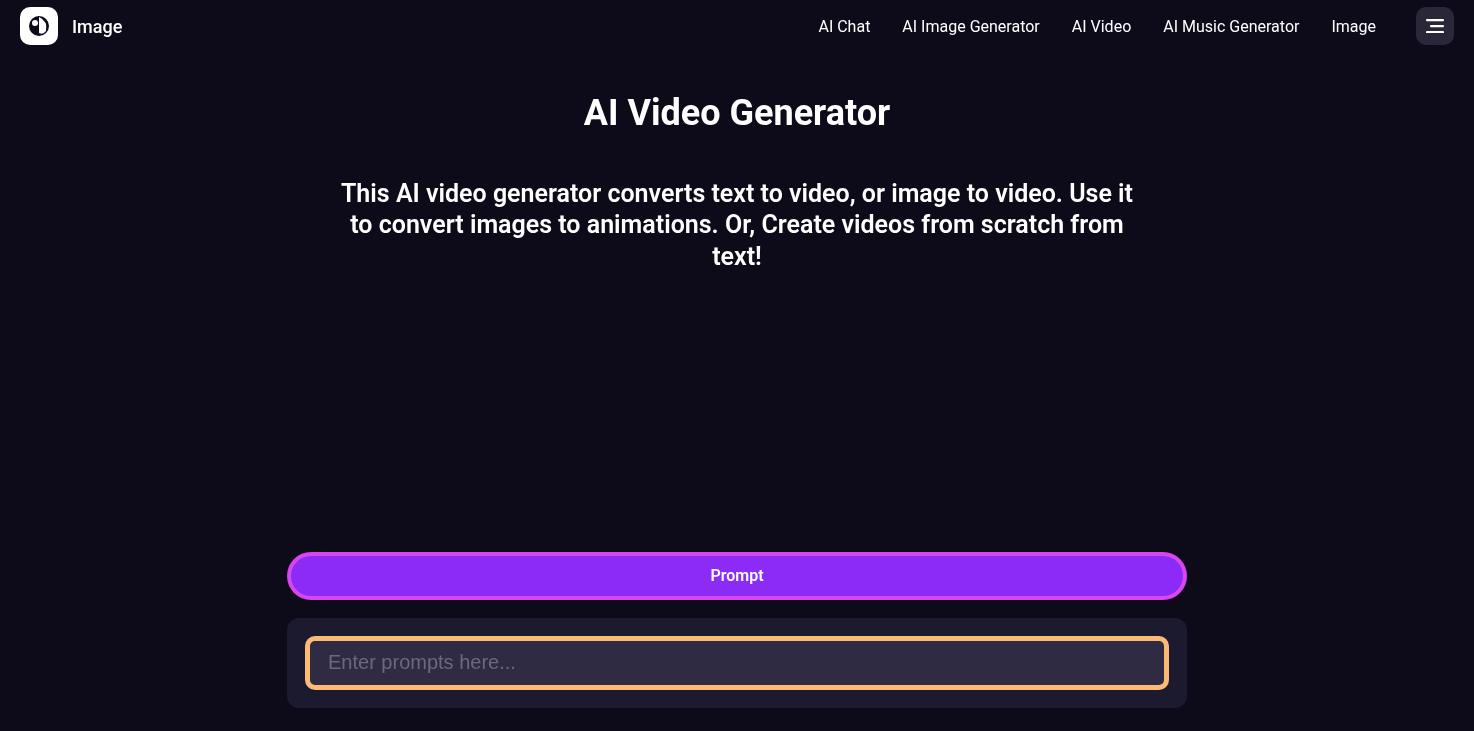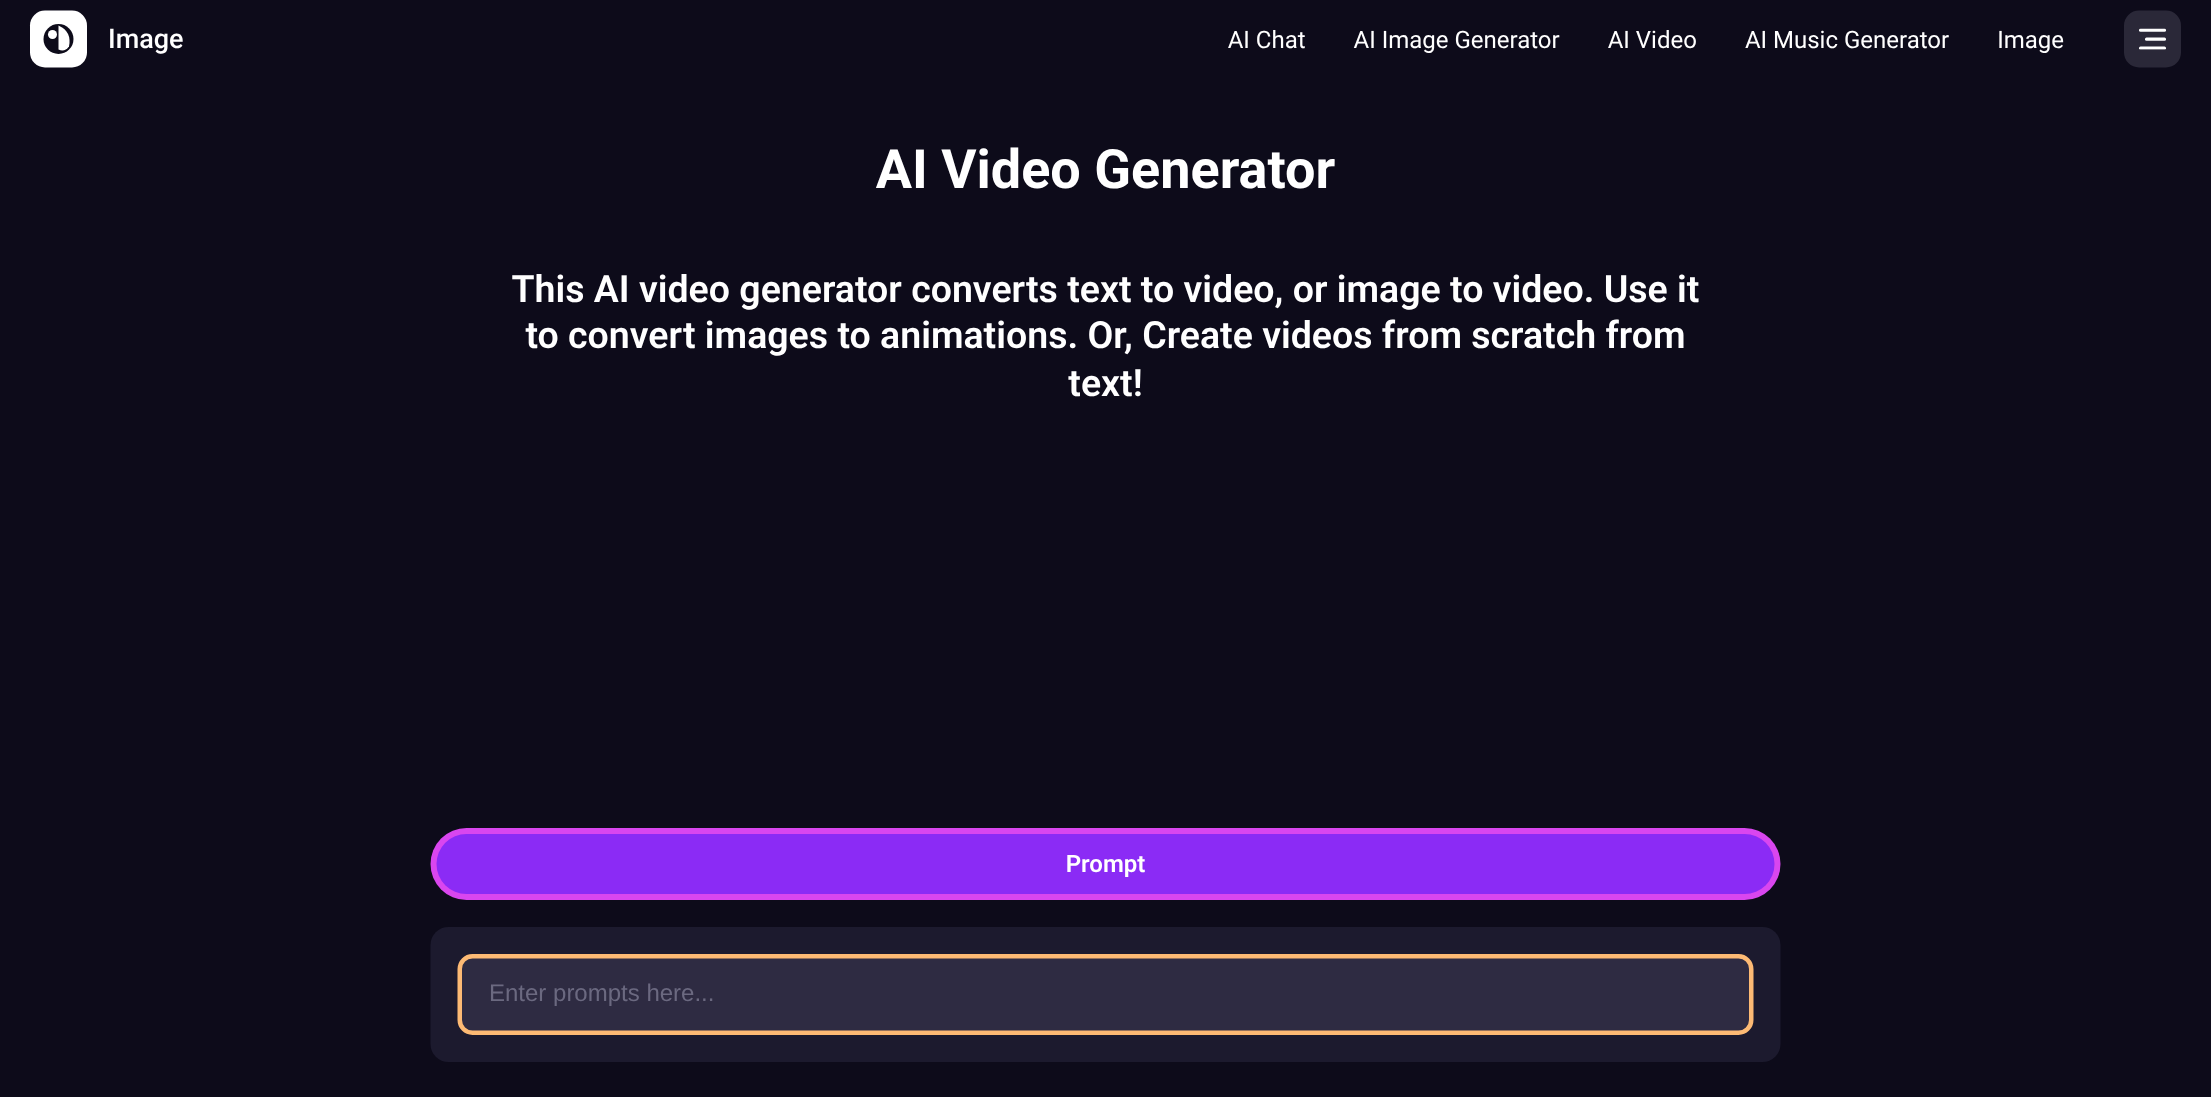--- a/index.html
+++ b/index.html
@@ -119,24 +119,24 @@
       width: 100%;
       background-color: #1c1a2e;
       border-radius: 12px;
       padding: 18px;
       margin-top: 18px;
     }
     .prompt-input {
       width: 100%;
       height: 54px;
       background-color: #2e2b42;
-      border: 3px solid #fdba74;
+      border: 5px solid #fdba74;
       border-radius: 10px;
       padding: 0 18px;
-      font-size: 16px;
+      font-size: 20px;
       color: #ffffff;
       outline: none;
     }
     .prompt-input::placeholder {
       color: #6b6980;
     }
     .generate-button {
       width: 100%;
       height: 46px;
       background-color: #8b2bf5;

